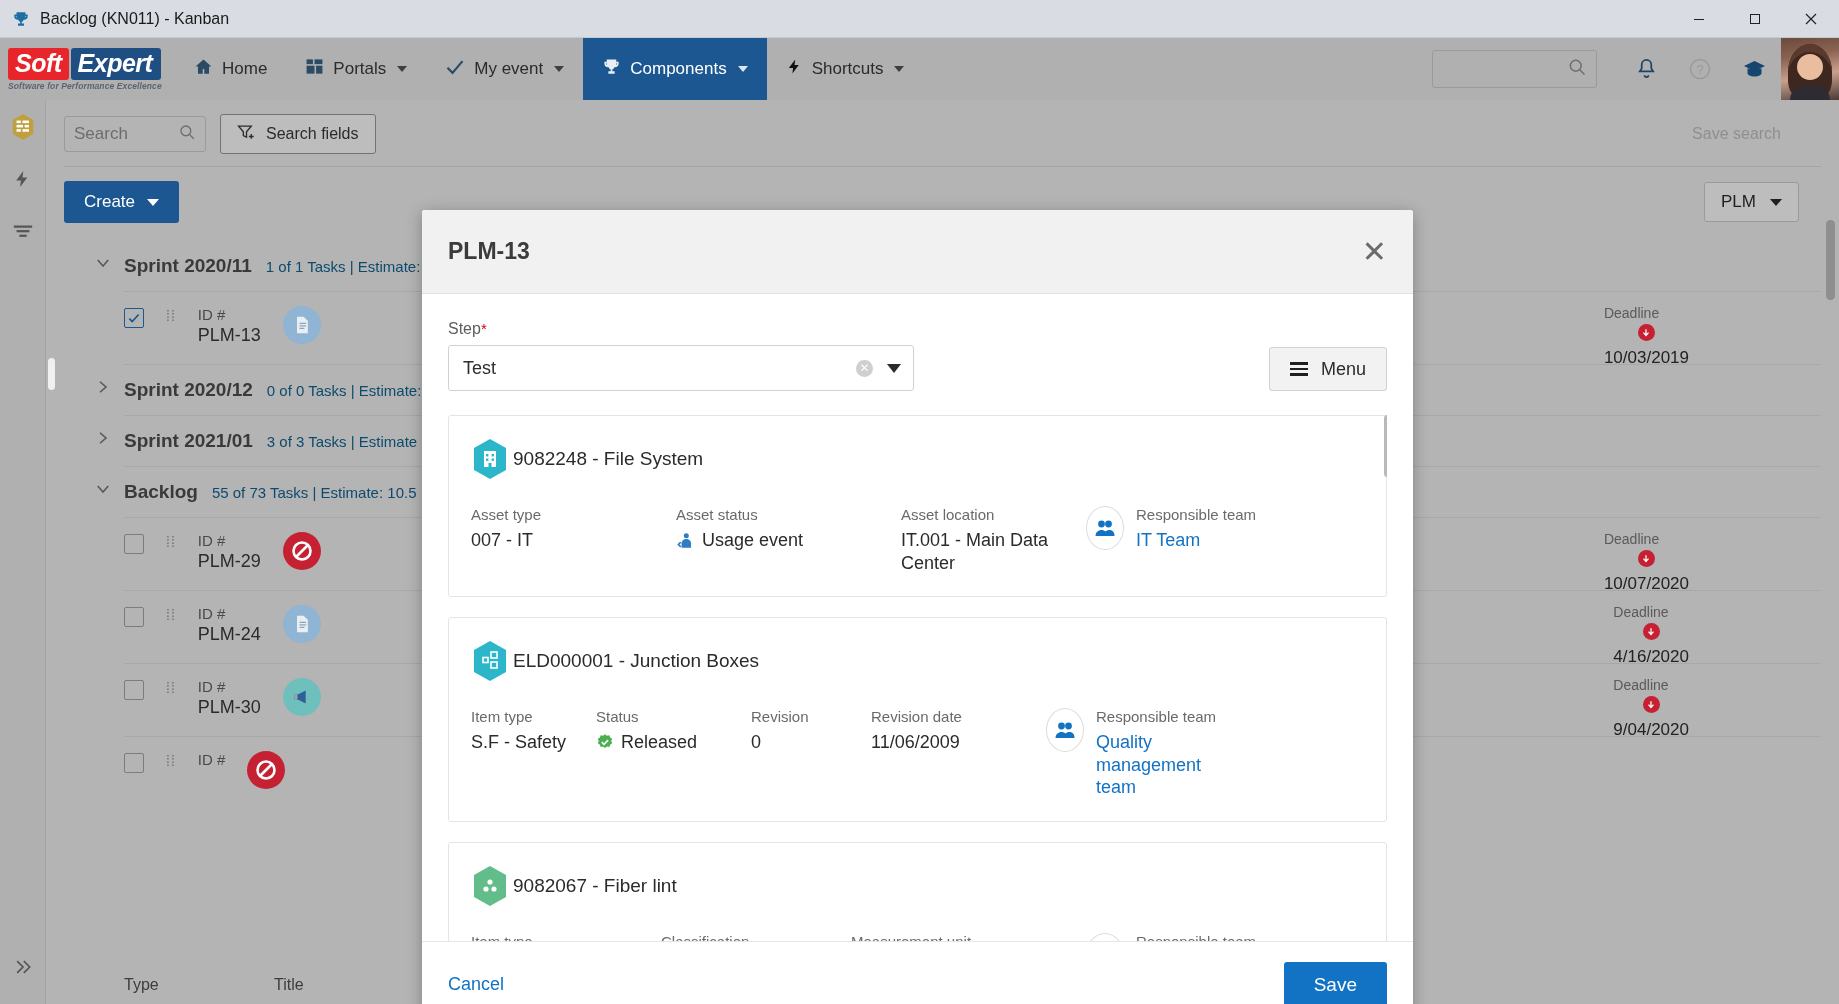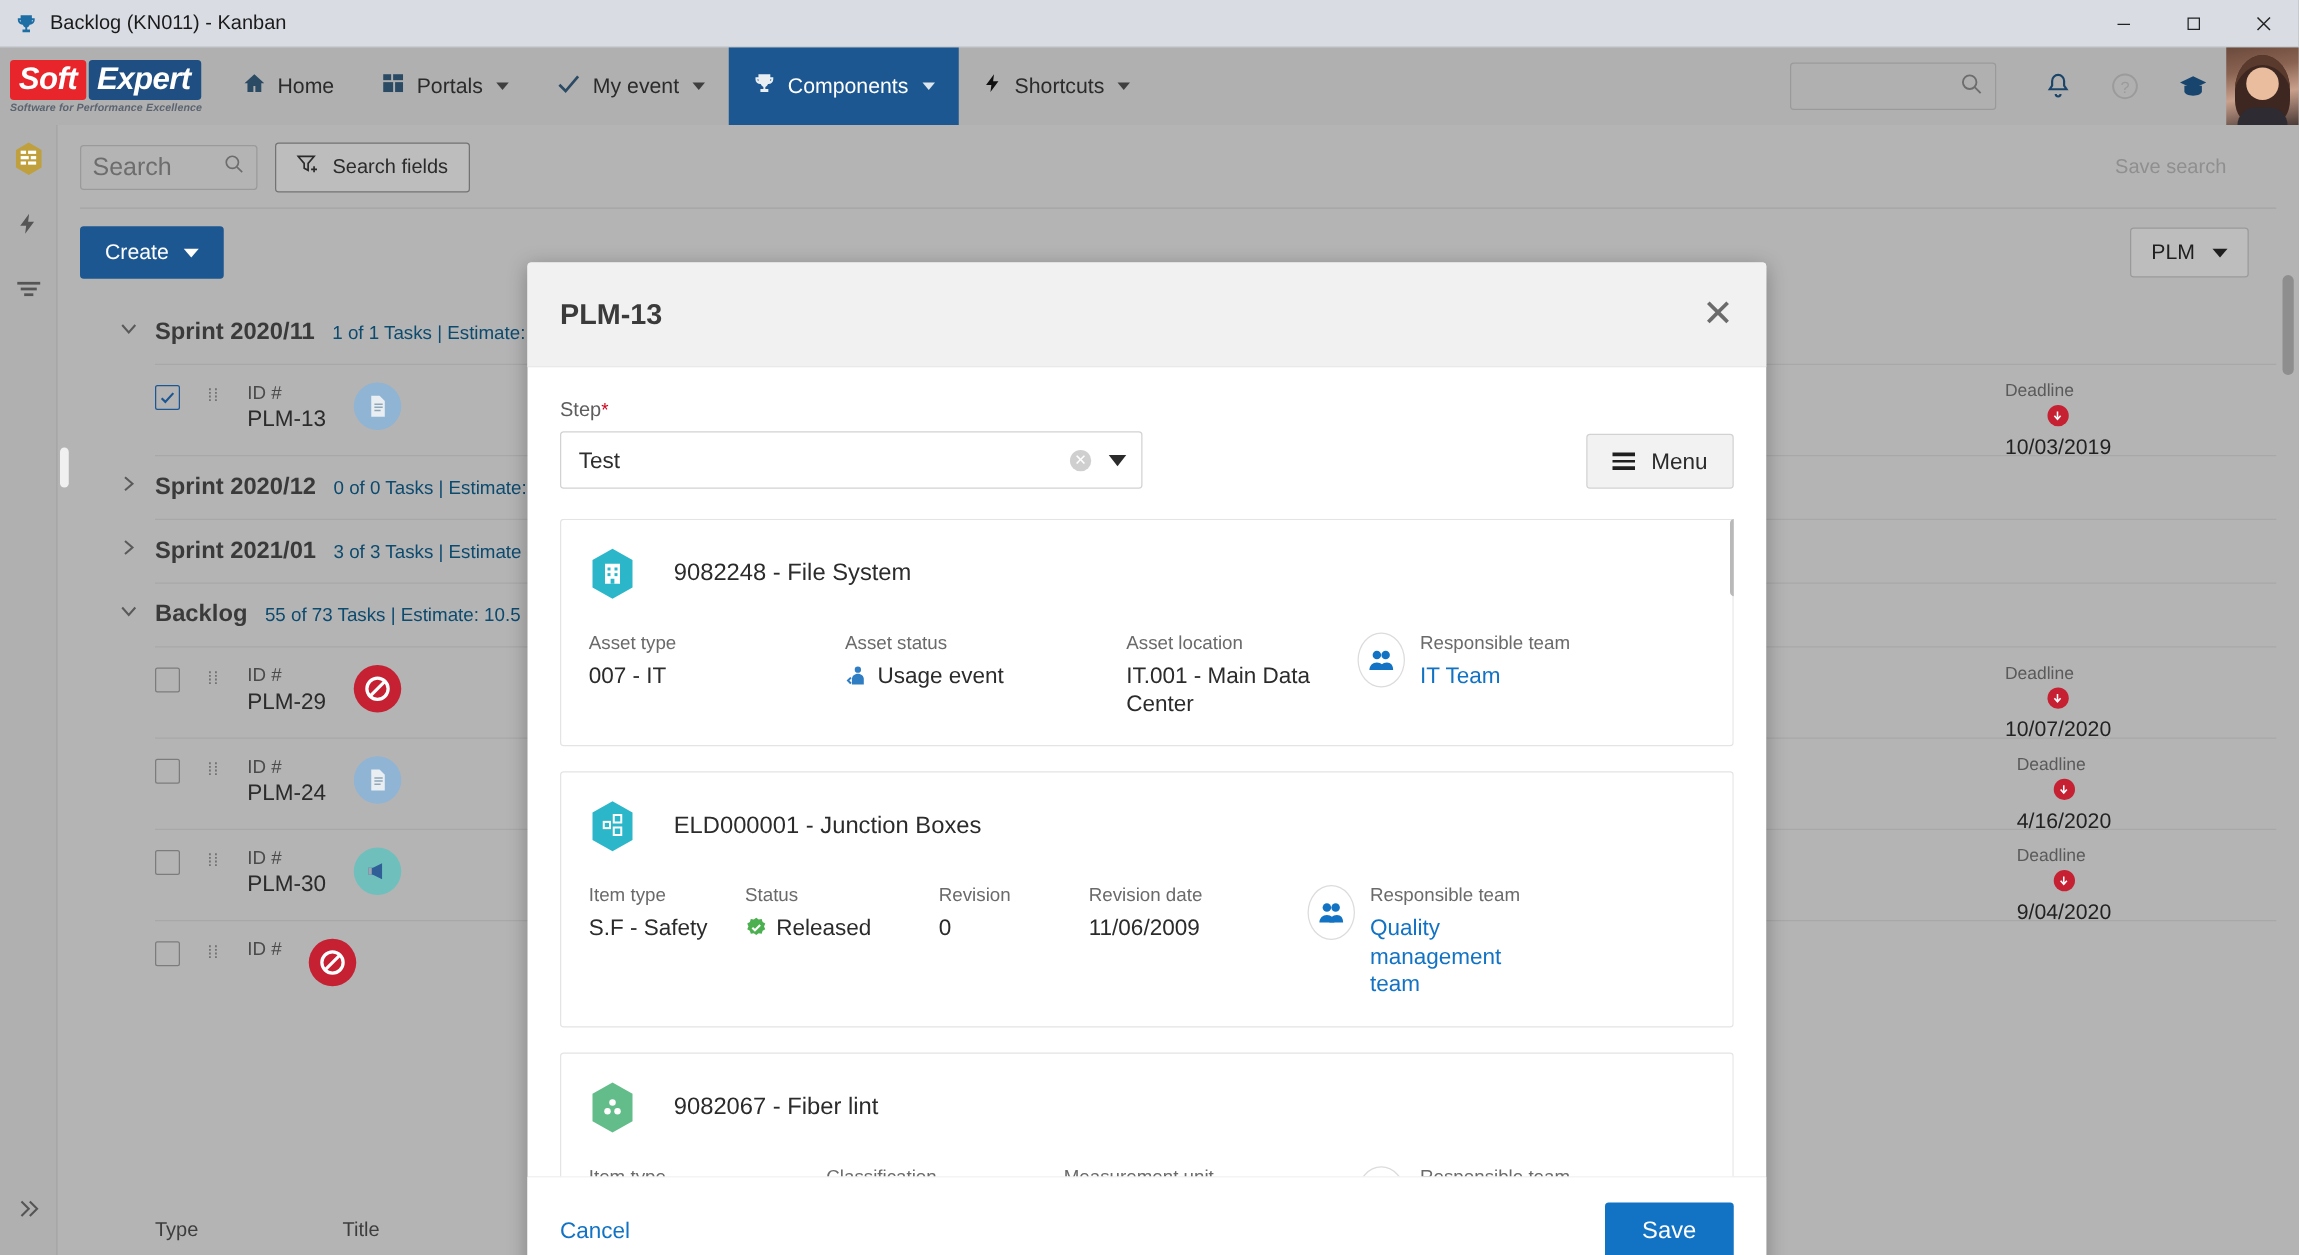--- a/index.html
+++ b/index.html
@@ -85,21 +85,21 @@
   }
   .rail-ico { width: 30px; height: 30px; display:flex;align-items:center;justify-content:center; cursor:pointer;}
   .rail-bottom { margin-top: auto; margin-bottom: 22px; }
 
   .content { flex: 1; position: relative; overflow: hidden; }
 
   .toolbar { display: flex; align-items: center; padding: 14px 18px 0 18px; gap: 14px; }
   .searchbox {
     width: 142px; height: 36px; border: 1px solid #9a9a9a; border-radius: 3px;
     display: flex; align-items: center; padding: 0 9px; justify-content: space-between;
-    color:#6d6d6d; font-size:20px; background: transparent;
+    color:#6d6d6d; font-size:17px; background: transparent;
   }
   .btn-searchfields {
     height: 40px; border: 1px solid #737373; border-radius: 3px; background: #bdbdbd;
     display: flex; align-items: center; gap: 10px; padding: 0 16px; font-size: 16px; color:#2b2b2b;
   }
   .savesearch { margin-left: auto; font-size: 16px; color: #8f8f8f; padding-right: 40px;}
 
   .divider-h { height:1px; background:#a4a4a4; margin: 12px 18px 0 18px; }
 
   .row2 { display:flex; align-items:center; padding: 14px 18px 0 18px; gap: 44px; }
@@ -171,21 +171,21 @@
   .select .dcaret { margin-left: 14px; width:0;height:0;border-left:7px solid transparent;border-right:7px solid transparent;border-top:9px solid #2b2b2b;}
   .btn-menu {
     margin-left:auto; height:44px; padding: 0 20px; border:1px solid #d2d2d2; border-radius:3px;
     background:#f2f2f2; display:flex;align-items:center;gap:13px;font-size:18px;color:#2b2b2b;
   }
   .burger { display:flex;flex-direction:column;gap:3px;}
   .burger i { display:block; width:18px;height:2.4px;background:#1f1f1f;}
 
   .cards { margin-top: 24px; position: relative; height: 545px; overflow: hidden; }
   .card { border:1px solid #e4e4e4; border-radius: 3px; padding: 22px 24px 22px 22px; margin-bottom: 20px; background:#fff; }
-  .card-head { display:flex; align-items:center; gap: 30px; }
+  .card-head { display:flex; align-items:center; gap: 4px; }
   .hexicon { width: 38px; height: 42px; flex:none; position:relative; }
   .card-title { font-size: 19px; color:#2b2b2b; }
   .card-cols { display:flex; margin-top: 26px; }
   .col { padding-right: 18px; }
   .col .lbl { font-size: 15px; color:#6a6a6a; margin-bottom: 6px; }
   .col .val { font-size: 18px; color:#2b2b2b; line-height: 1.25; display:flex; align-items:flex-start; gap:7px;}
   .col.team { display:flex; gap:12px; }
   .team-avatar {
     width:38px;height:44px;border-radius:50%; border:1px solid #dcdcdc; flex:none;
     display:flex;align-items:center;justify-content:center;

